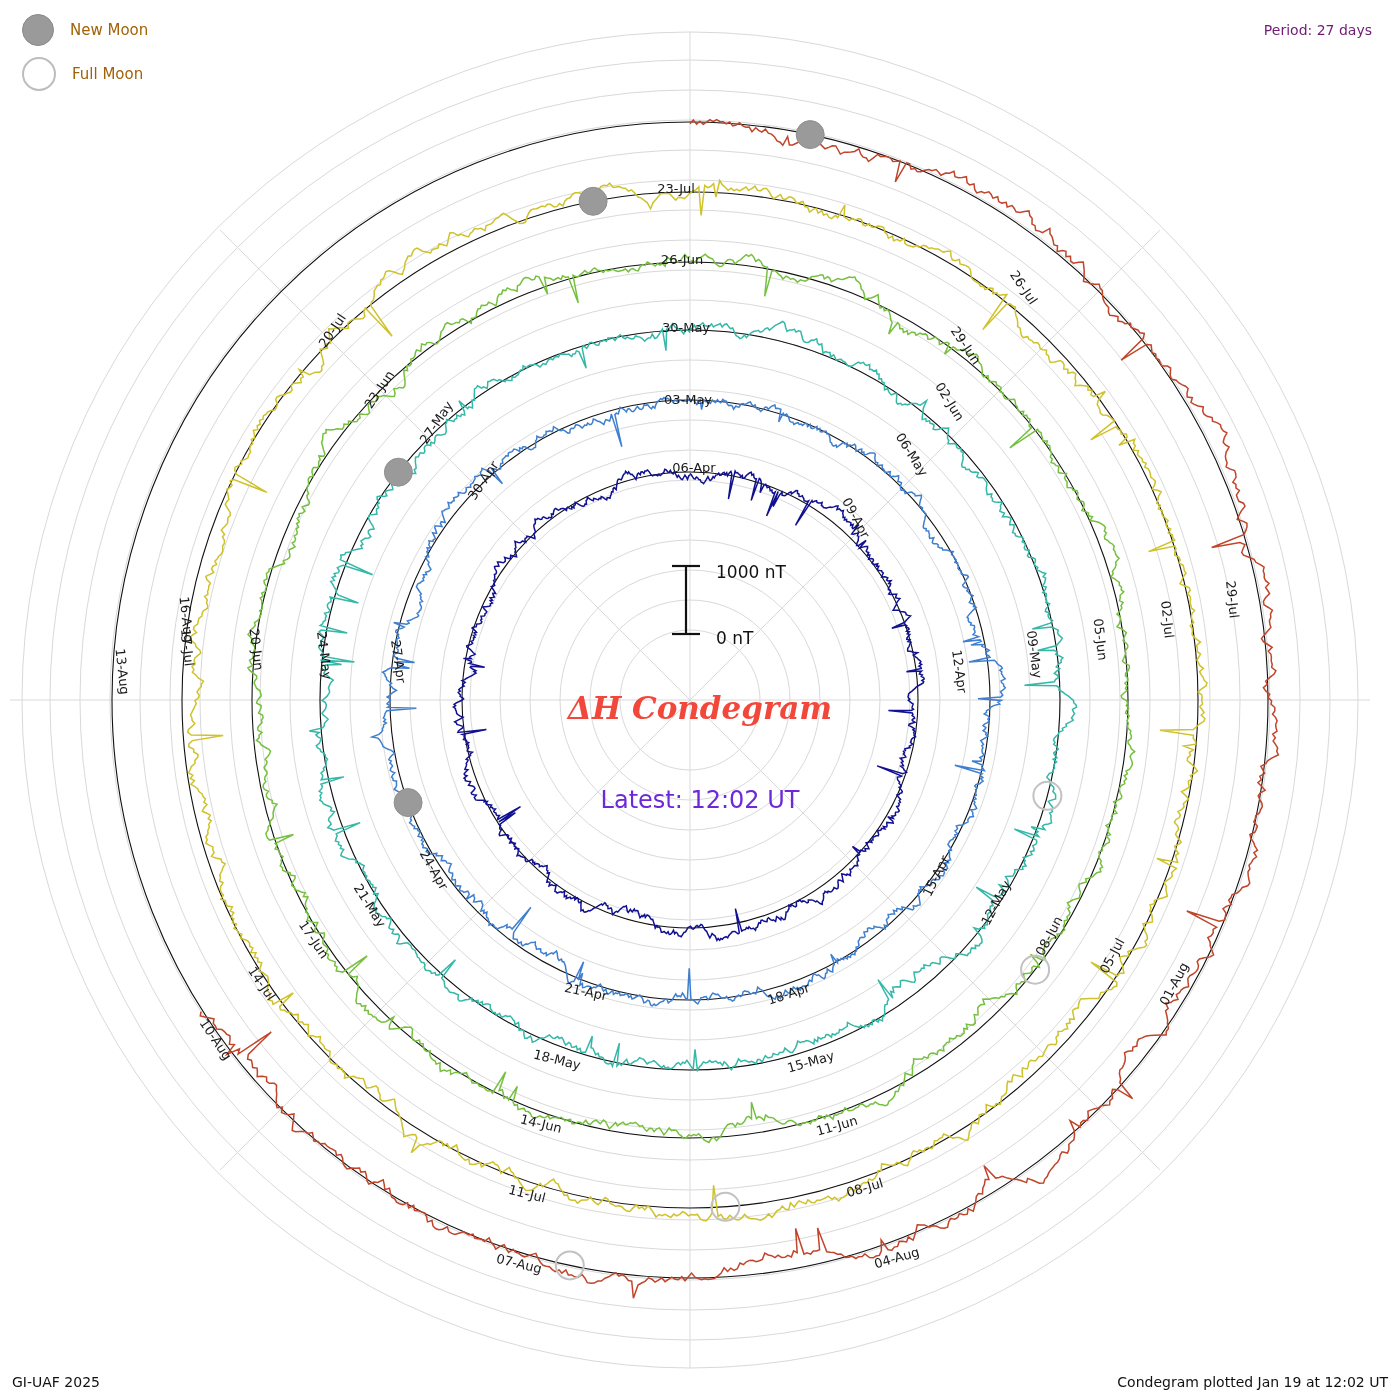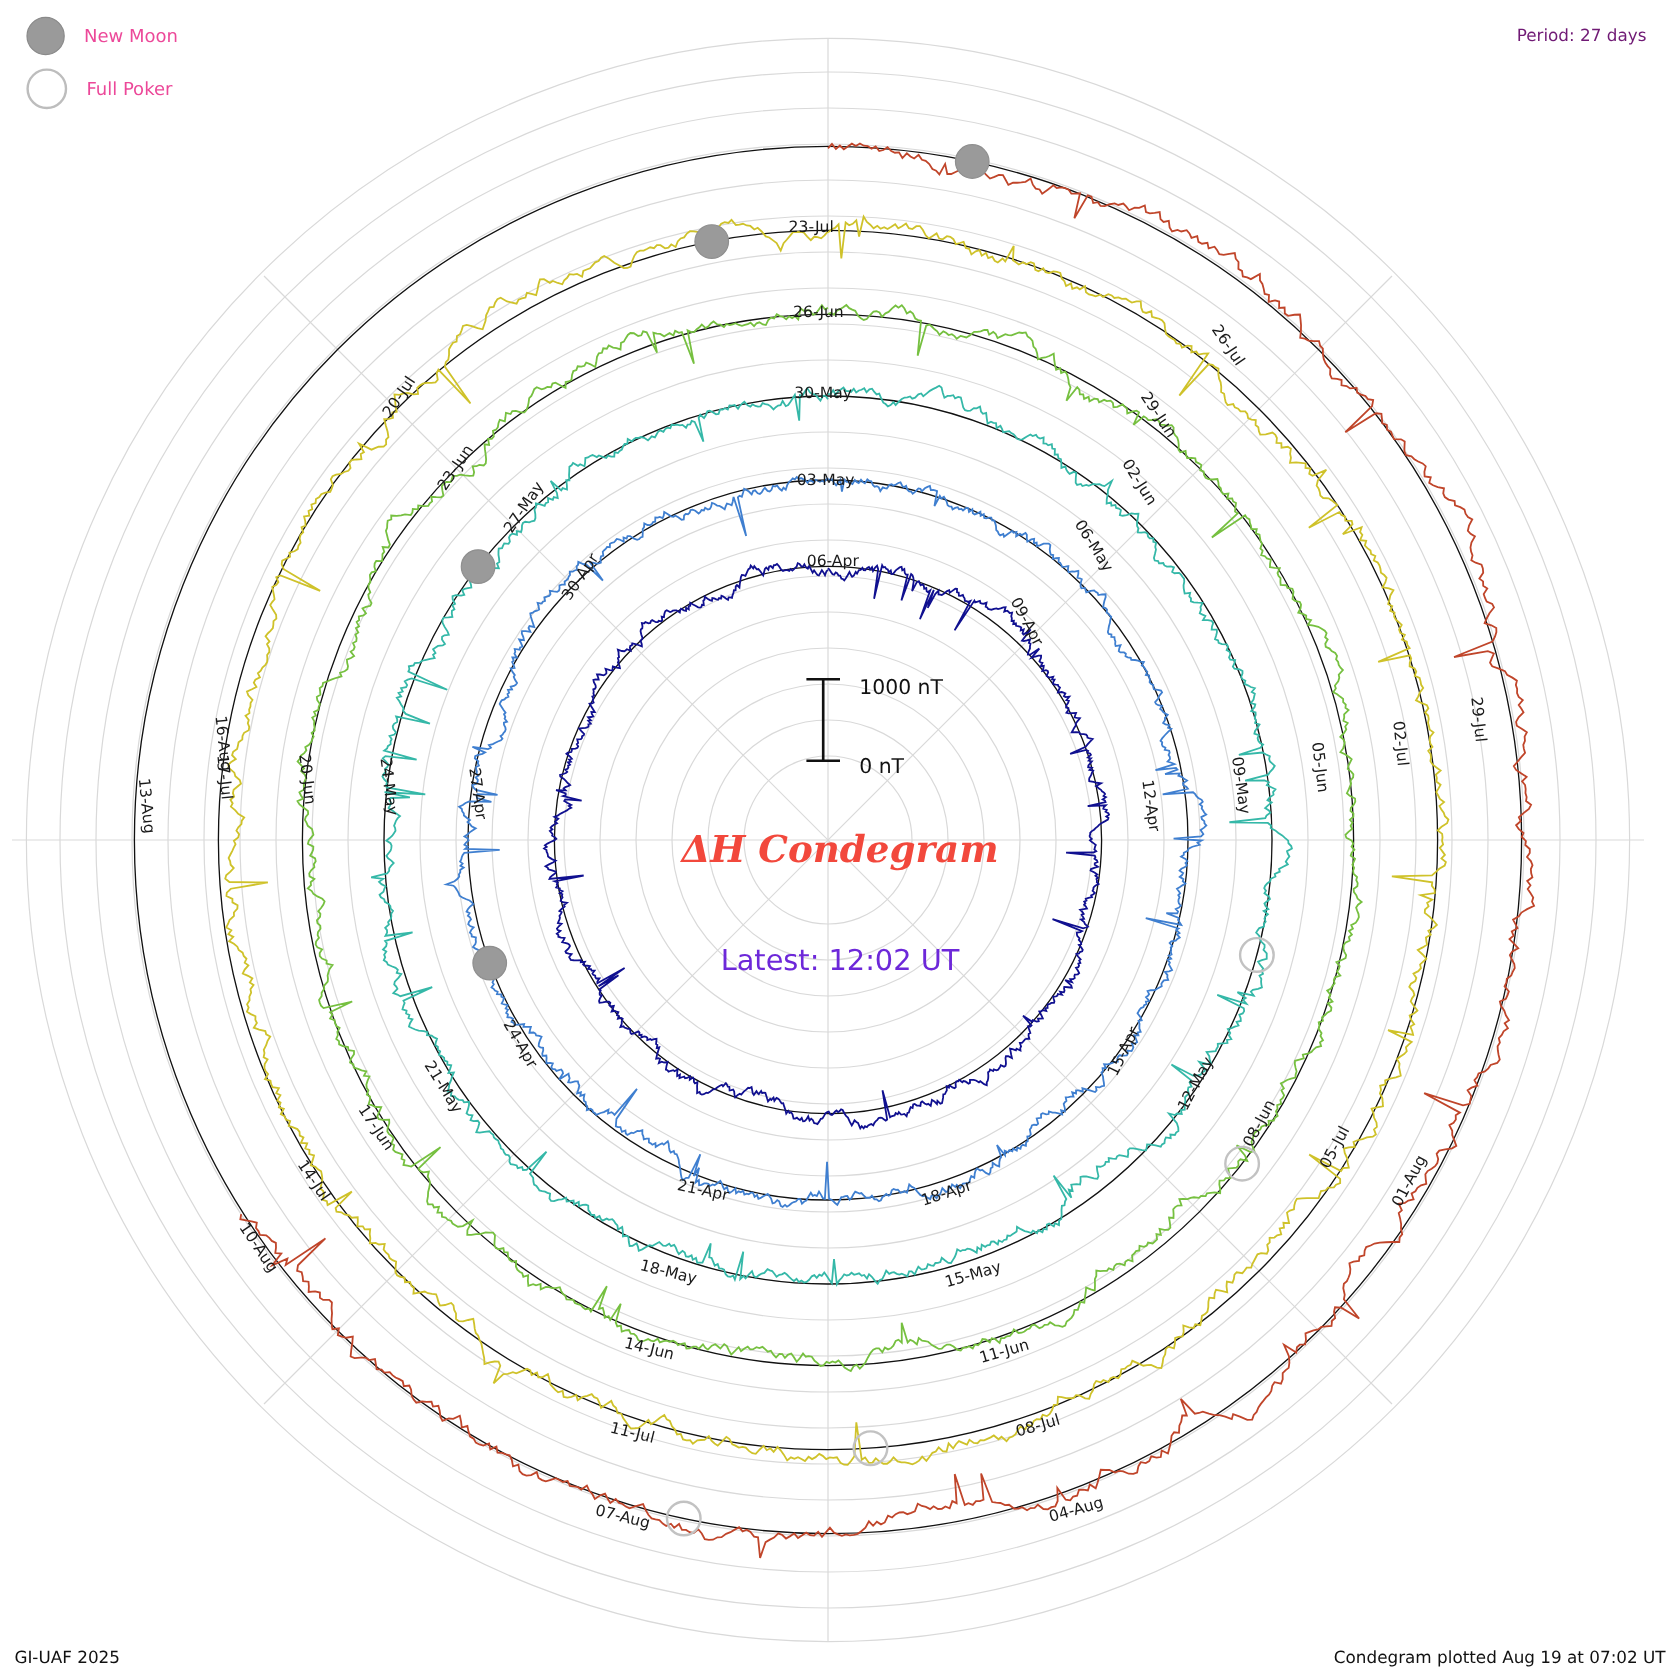--- a/index.html
+++ b/index.html
@@ -3,21 +3,21 @@
 <meta charset="utf-8">
 <style>
   html,body{margin:0;padding:0;}
   body{width:1400px;height:1400px;background:#ffffff;font-family:"DejaVu Sans",sans-serif;overflow:hidden;position:relative;}
   .root{position:absolute;inset:0;}
   .legend{position:absolute;left:22px;top:8px;}
   .legend-row{display:flex;align-items:center;height:44px;}
   .legend-swatch{width:30px;height:30px;border-radius:50%;margin-right:16px;}
   .legend-new{background:#9a9a9a;border:1px solid #8a8a8a;}
   .legend-full{background:#ffffff;border:2px solid #bdbdbd;}
-  .legend-label{font-size:15px;color:#ec4899;font-family:"DejaVu Sans",sans-serif;}
+  .legend-label{font-size:15px;color:#a16207;font-family:"DejaVu Sans",sans-serif;}
   .period{position:absolute;right:28px;top:22px;font-size:14px;color:#701a75;}
   .footer-left{position:absolute;left:12px;bottom:10px;font-size:14px;color:#111;}
   .footer-right{position:absolute;right:12px;bottom:10px;font-size:14px;color:#111;}
   svg.plot{position:absolute;left:0;top:0;width:1400px;height:1400px;}
   .center-block{position:absolute;left:390px;top:690px;width:620px;text-align:center;color:#ff2b2b;pointer-events:none;}
   .title-main{font-family:"DejaVu Serif",serif;font-style:italic;font-weight:bold;font-size:31px;line-height:1.22;color:#f2483c;}
   .title-val{font-size:27px;margin-top:14px;color:#f2483c;font-family:"DejaVu Sans",sans-serif;}
   .latest{margin-top:56px;font-size:24px;line-height:1.35;color:#6d28d9;font-family:"DejaVu Sans",sans-serif;}
   .scalebar-txt{font-size:17px;fill:#111;font-family:"DejaVu Sans",sans-serif;}
   .ring-lbl{font-size:13px;fill:#1a1a1a;font-family:"DejaVu Sans",sans-serif;}
@@ -27,21 +27,21 @@
 
 <div class="root">
 
   <div class="legend">
     <div class="legend-row">
       <div class="legend-swatch legend-new"></div>
       <div class="legend-label">New Moon</div>
     </div>
     <div class="legend-row">
       <div class="legend-swatch legend-full"></div>
-      <div class="legend-label">Full Poker</div>
+      <div class="legend-label">Full Moon</div>
     </div>
   </div>
 
   <div class="period">Period: 27 days</div>
 
   <svg class="plot" viewBox="0 0 1400 1400">
     <defs>
       <clipPath id="none"></clipPath>
     </defs>
 
@@ -161,14 +161,14 @@
   </svg>
 
   <div class="center-block">
     <div class="title-main">ΔH Condegram</div>
     <div class="latest">
       <div>Latest: 12:02 UT</div>
     </div>
   </div>
 
   <div class="footer-left">GI-UAF 2025</div>
-  <div class="footer-right">Condegram plotted Aug 19 at 07:02 UT</div>
+  <div class="footer-right">Condegram plotted Jan 19 at 12:02 UT</div>
 </div>
 
 </body></html>

